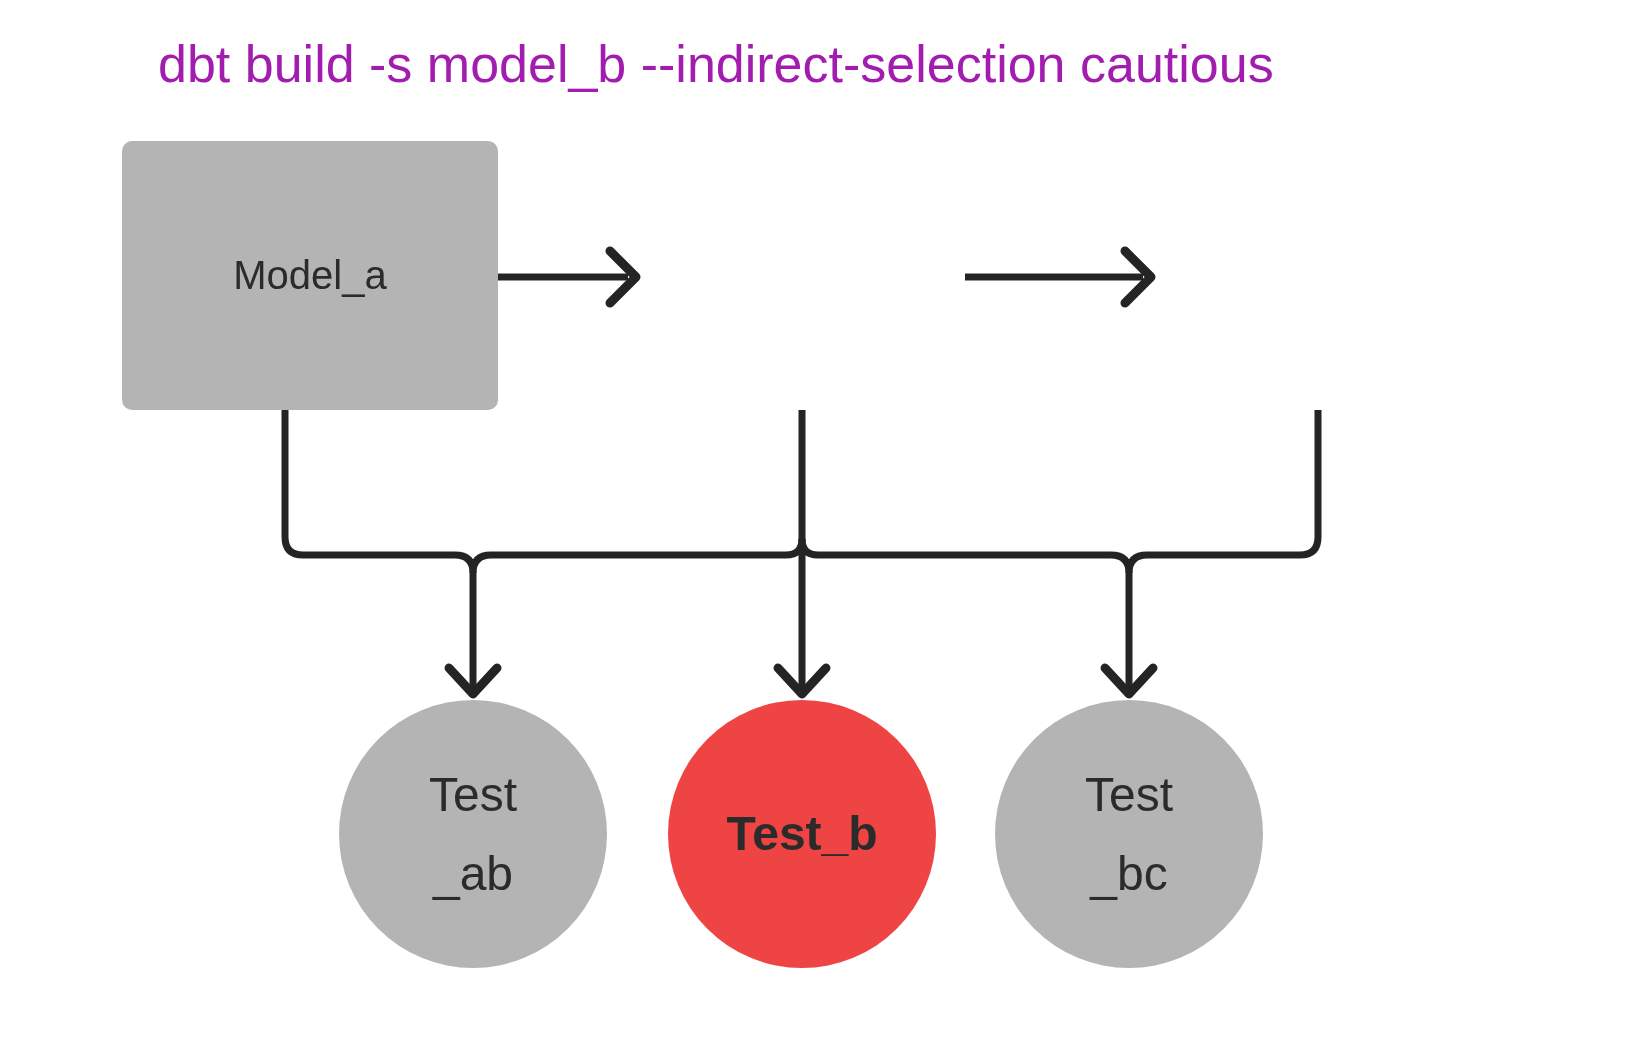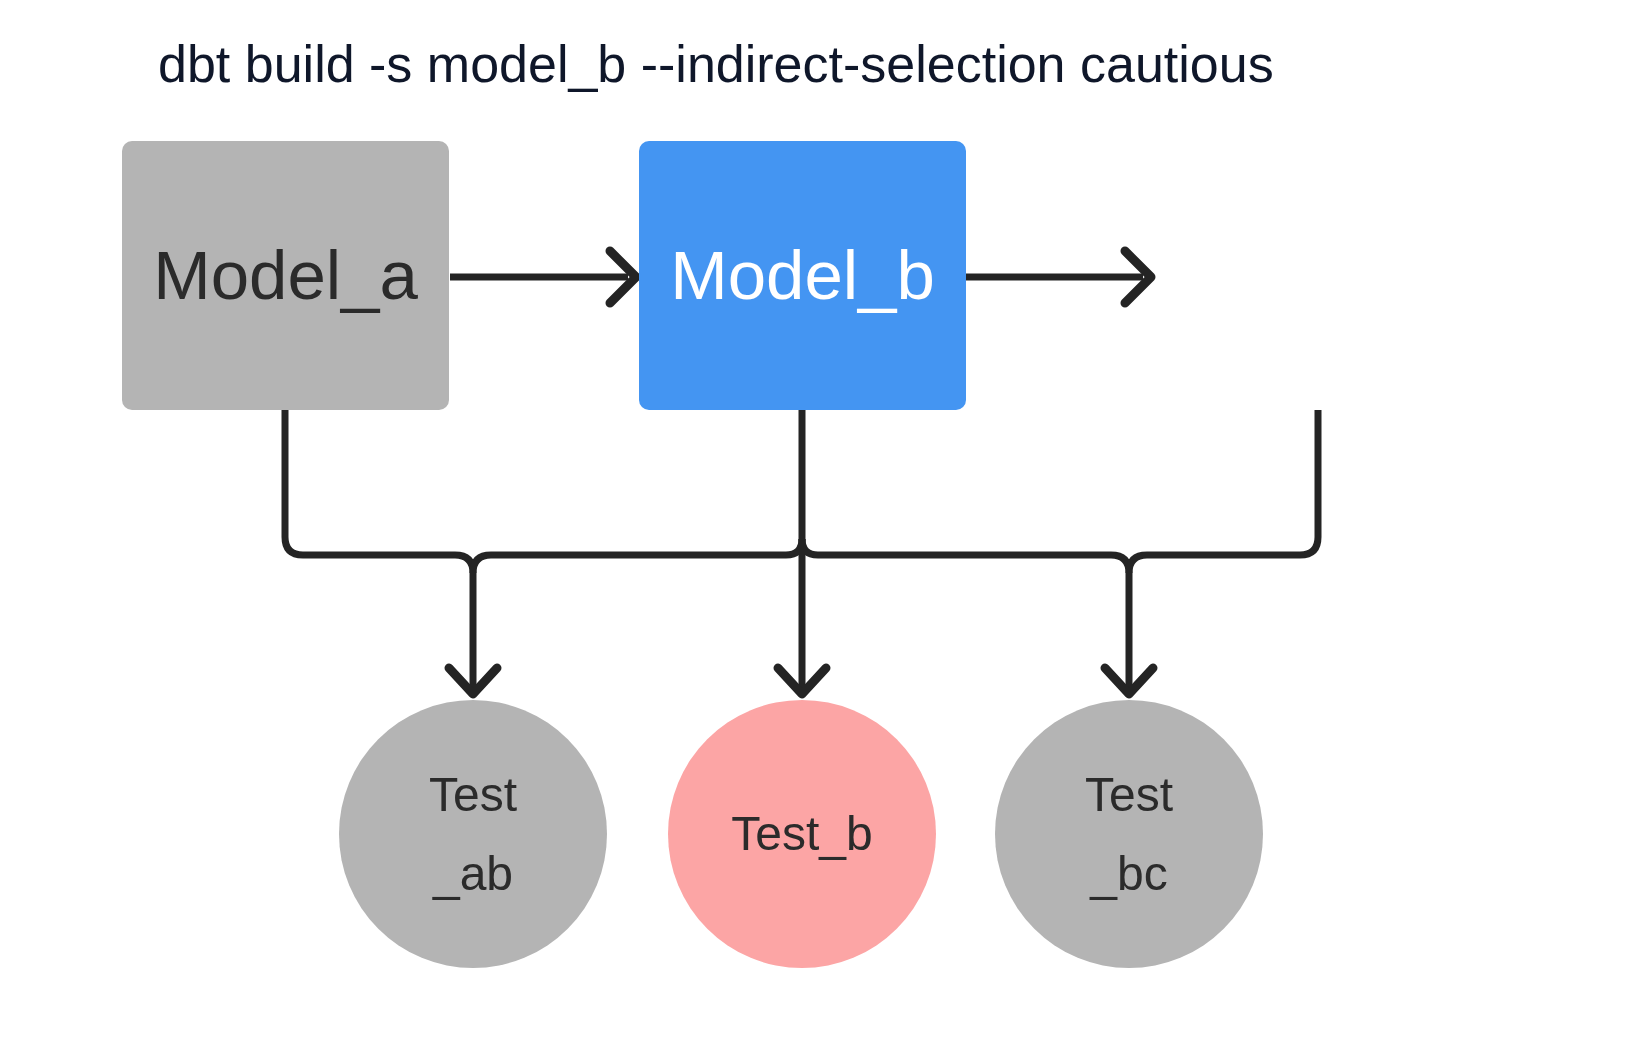--- a/index.html
+++ b/index.html
@@ -34,24 +34,24 @@
   }
   .node {
     position: absolute;
     display: flex;
     align-items: center;
     justify-content: center;
     text-align: center;
     box-sizing: border-box;
   }
   .model-box {
-    width: 327px;
+    width: 376px;
     height: 269px;
     border-radius: 10px;
-    font-size: 69px;
+    font-size: 40px;
     font-weight: 400;
   }
   .test-circle {
     width: 268px;
     height: 268px;
     border-radius: 50%;
     font-size: 48px;
     font-weight: 400;
     line-height: 1.65;
     white-space: pre-line;
@@ -61,21 +61,21 @@
   #node-model-c { left: 1154px; top: 141px; }
   #node-test-ab { left: 339px; top: 700px; }
   #node-test-b  { left: 668px; top: 700px; }
   #node-test-bc { left: 995px; top: 700px; }
 </style>
 </head>
 <body>
 
 <div class="canvas">
 
-  <div class="diagram-title" style="color: #0f172a;">dbt build -s model_b --indirect-selection cautious</div>
+  <div class="diagram-title" style="color: #a21caf;">dbt build -s model_b --indirect-selection cautious</div>
 
   <svg class="edge-layer" viewBox="0 0 1630 1060" xmlns="http://www.w3.org/2000/svg" fill="none">
 
     <path d="M 450 277 H 628" stroke-width="7" stroke="#242424"></path>
     <path d="M 965 277 H 1143" stroke-width="7" stroke="#242424"></path>
 
     <path d="M 610 251 L 636 277 L 610 303" stroke-width="9" stroke-linecap="round" stroke-linejoin="round" stroke="#242424"></path>
     <path d="M 1125 251 L 1151 277 L 1125 303" stroke-width="9" stroke-linecap="round" stroke-linejoin="round" stroke="#242424"></path>
 
     <path d="M 285 410 V 537 Q 285 555 303 555 H 455 Q 473 555 473 573 V 689" stroke-width="7" stroke="#242424"></path>
@@ -90,31 +90,28 @@
 
     <path d="M 449 668 L 473 694 L 497 668" stroke-width="9" stroke-linecap="round" stroke-linejoin="round" stroke="#242424"></path>
     <path d="M 778 668 L 802 694 L 826 668" stroke-width="9" stroke-linecap="round" stroke-linejoin="round" stroke="#242424"></path>
     <path d="M 1105 668 L 1129 694 L 1153 668" stroke-width="9" stroke-linecap="round" stroke-linejoin="round" stroke="#242424"></path>
   </svg>
 
   <div id="node-model-a" class="node model-box" style="background: rgb(180, 180, 180); color: rgb(43, 43, 43);">
     <span>Model_a</span>
   </div>
 
-  <div id="node-model-b" class="node model-box" style="background: rgb(68, 149, 242); color: rgb(255, 255, 255);">
-    <span>Model_b</span>
-  </div>
 
 
   <div id="node-test-ab" class="node test-circle" style="background: rgb(180, 180, 180); color: rgb(43, 43, 43);">
     <span>Test
 _ab</span>
   </div>
 
-  <div id="node-test-b" class="node test-circle" style="background: #fca5a5; color: rgb(43, 43, 43);">
+  <div id="node-test-b" class="node test-circle" style="background: #ef4444; color: rgb(43, 43, 43); font-weight: bold;">
     <span>Test_b</span>
   </div>
 
   <div id="node-test-bc" class="node test-circle" style="background: rgb(180, 180, 180); color: rgb(43, 43, 43);">
     <span>Test
 _bc</span>
   </div>
 
 </div>
 

